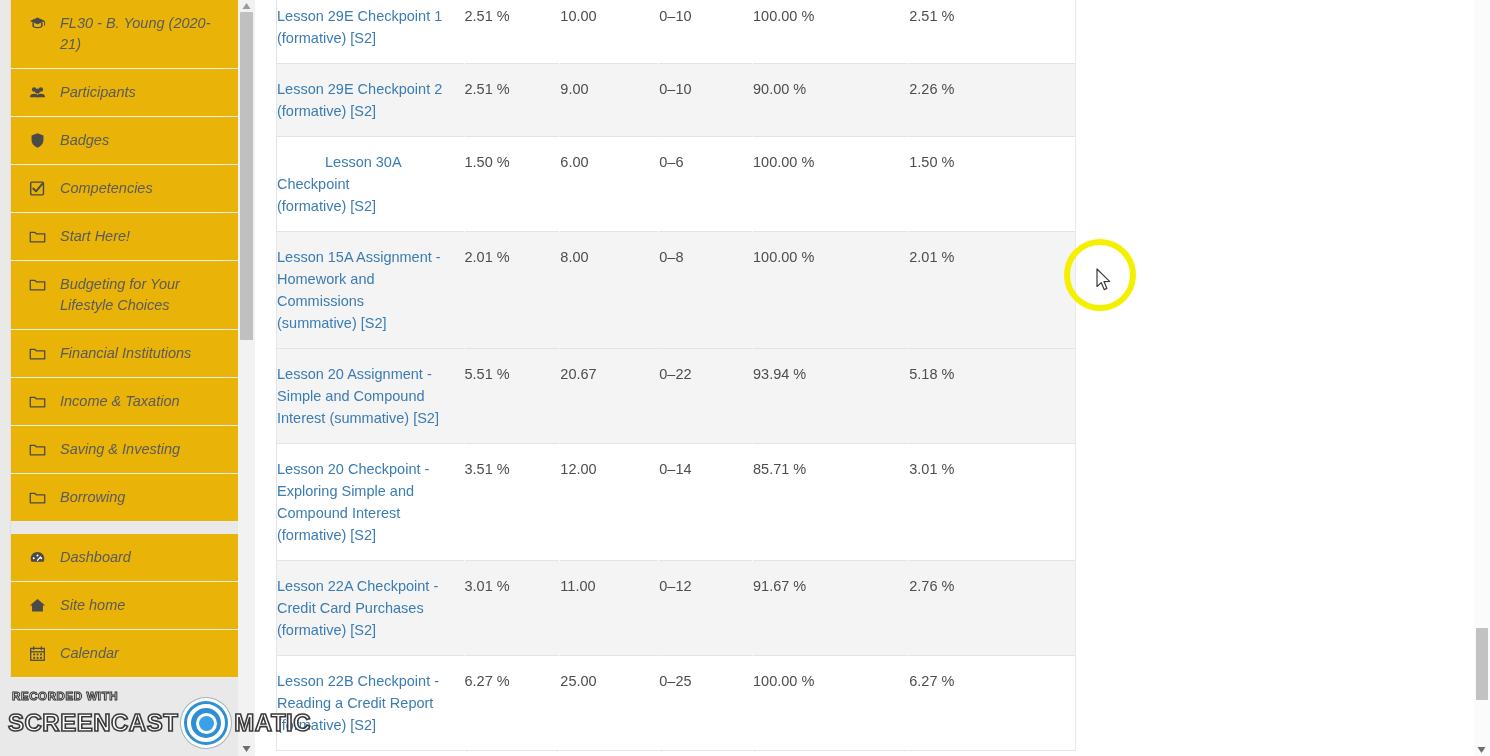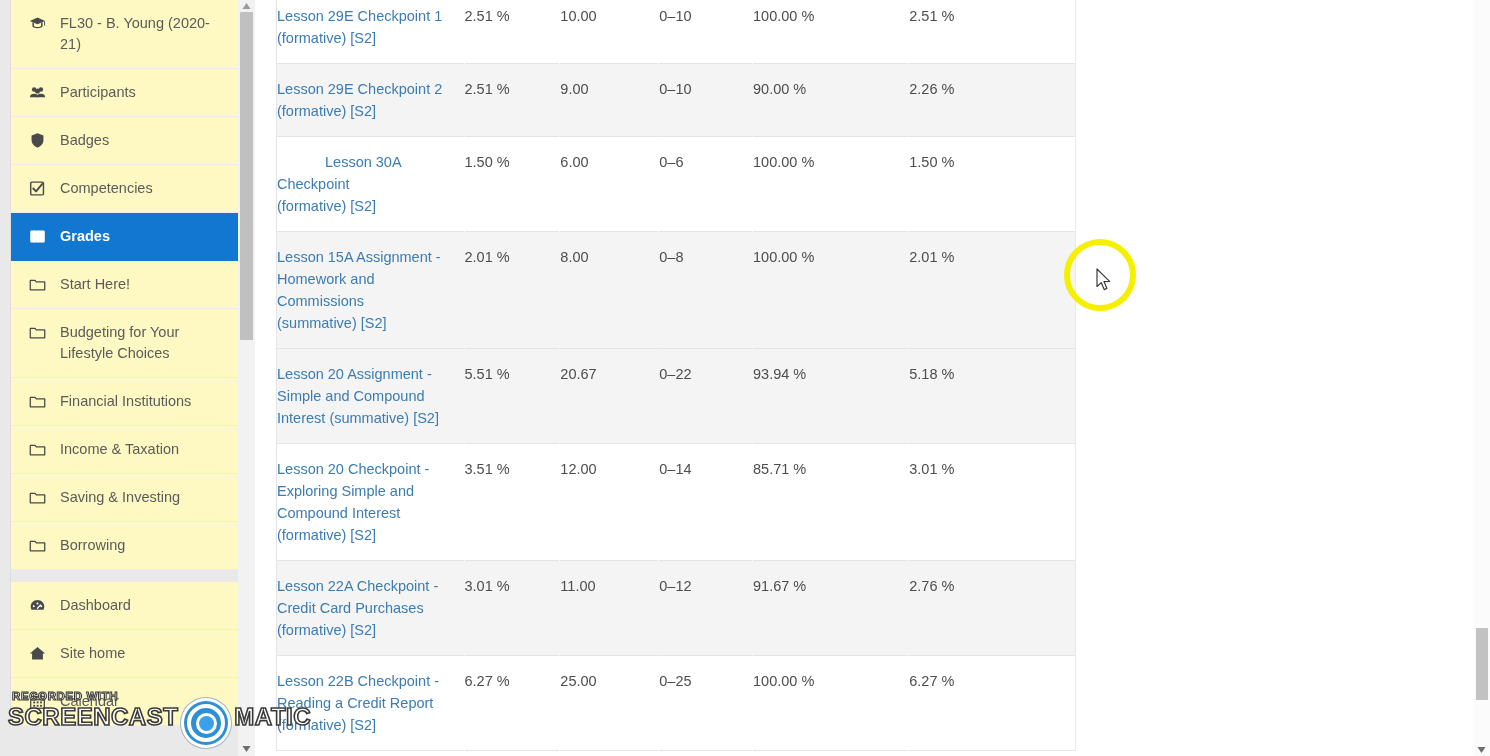--- a/index.html
+++ b/index.html
@@ -18,21 +18,21 @@
     position: absolute; left: 0; top: 0; width: 255px; height: 756px;
     background: #e9e9e9;
     overflow: hidden;
   }
   #sidebar-nav {
     position: absolute; left: 10px; top: 0; width: 230px;
     background: #ffffff;
     border-left: 1px solid #dedede;
     border-right: 1px solid #dedede;
   }
-  .nav-block { background:#fef9c3; }
+  .nav-block { background:#eab308;font-style:italic; }
   .nav-gap { height: 12px; background: #e9e9e9; border-left:0; border-right:0; }
   .nav-item {
     display: flex; align-items: flex-start;
     padding: 13px 14px 13px 18px;
     border-bottom: 1px solid #ececec;
     font-size: 14.5px;
     color: #5b5b5b;
     line-height: 21px;
     cursor: pointer;
     min-height: 47px;
@@ -123,21 +123,21 @@
   }
   #wm-rec {
     position: absolute; left: 4px; top: 2px;
     font-size: 11.5px; font-weight: bold; letter-spacing: 0.6px;
     color: #ffffff;
     -webkit-text-stroke: 1px #3a3a3a;
     text-shadow: 0 0 1px #555;
   }
   #wm-main {
     position: absolute; left: 0px; top: 16px;
-    display: flex; align-items: flex-start;
+    display: flex; align-items: center;
   }
   .wm-word {
     font-size: 24px; font-weight: bold; letter-spacing: 0.5px;
     color: #ffffff; -webkit-text-stroke: 1.6px #3a3a3a;
     line-height: 26px;
   }
   #wm-target {
     width: 38px; height: 38px; border-radius: 50%;
     border: 4px solid #ffffff;
     background: #2e8fd4;
@@ -190,32 +190,20 @@
             <span class="lbl">Badges</span>
           </div>
           <div class="nav-item">
             <span class="ico">
               <svg width="17" height="17" viewBox="0 0 20 20">
                 <rect x="2" y="2.5" width="15" height="15" rx="1.3" fill="none" stroke="currentColor" stroke-width="1.7"></rect>
                 <path d="M5 10 L8.3 13.4 L15.6 4.6" fill="none" stroke="currentColor" stroke-width="2.2" stroke-linecap="round" stroke-linejoin="round"></path>
               </svg>
             </span>
             <span class="lbl">Competencies</span>
-          </div>
-          <div class="nav-item active">
-            <span class="ico">
-              <svg width="17" height="17" viewBox="0 0 20 20">
-                <rect x="1.5" y="3" width="17" height="14" rx="1" fill="currentColor"></rect>
-                <g stroke="#ffffff" stroke-width="1.1">
-                  <path d="M1.5 7.2 H18.5 M1.5 10.6 H18.5 M1.5 13.9 H18.5"></path>
-                  <path d="M6.5 3 V17 M11.2 3 V17 M15.3 3 V17"></path>
-                </g>
-              </svg>
-            </span>
-            <span class="lbl">Grades</span>
           </div>
           <div class="nav-item">
             <span class="ico">
               <svg width="17" height="17" viewBox="0 0 20 20">
                 <path d="M1.5 5.2 h5.6 l1.5 1.8 h9.9 v9.3 h-17 z" fill="none" stroke="currentColor" stroke-width="1.5" stroke-linejoin="round"></path>
               </svg>
             </span>
             <span class="lbl">Start Here!</span>
           </div>
           <div class="nav-item">

